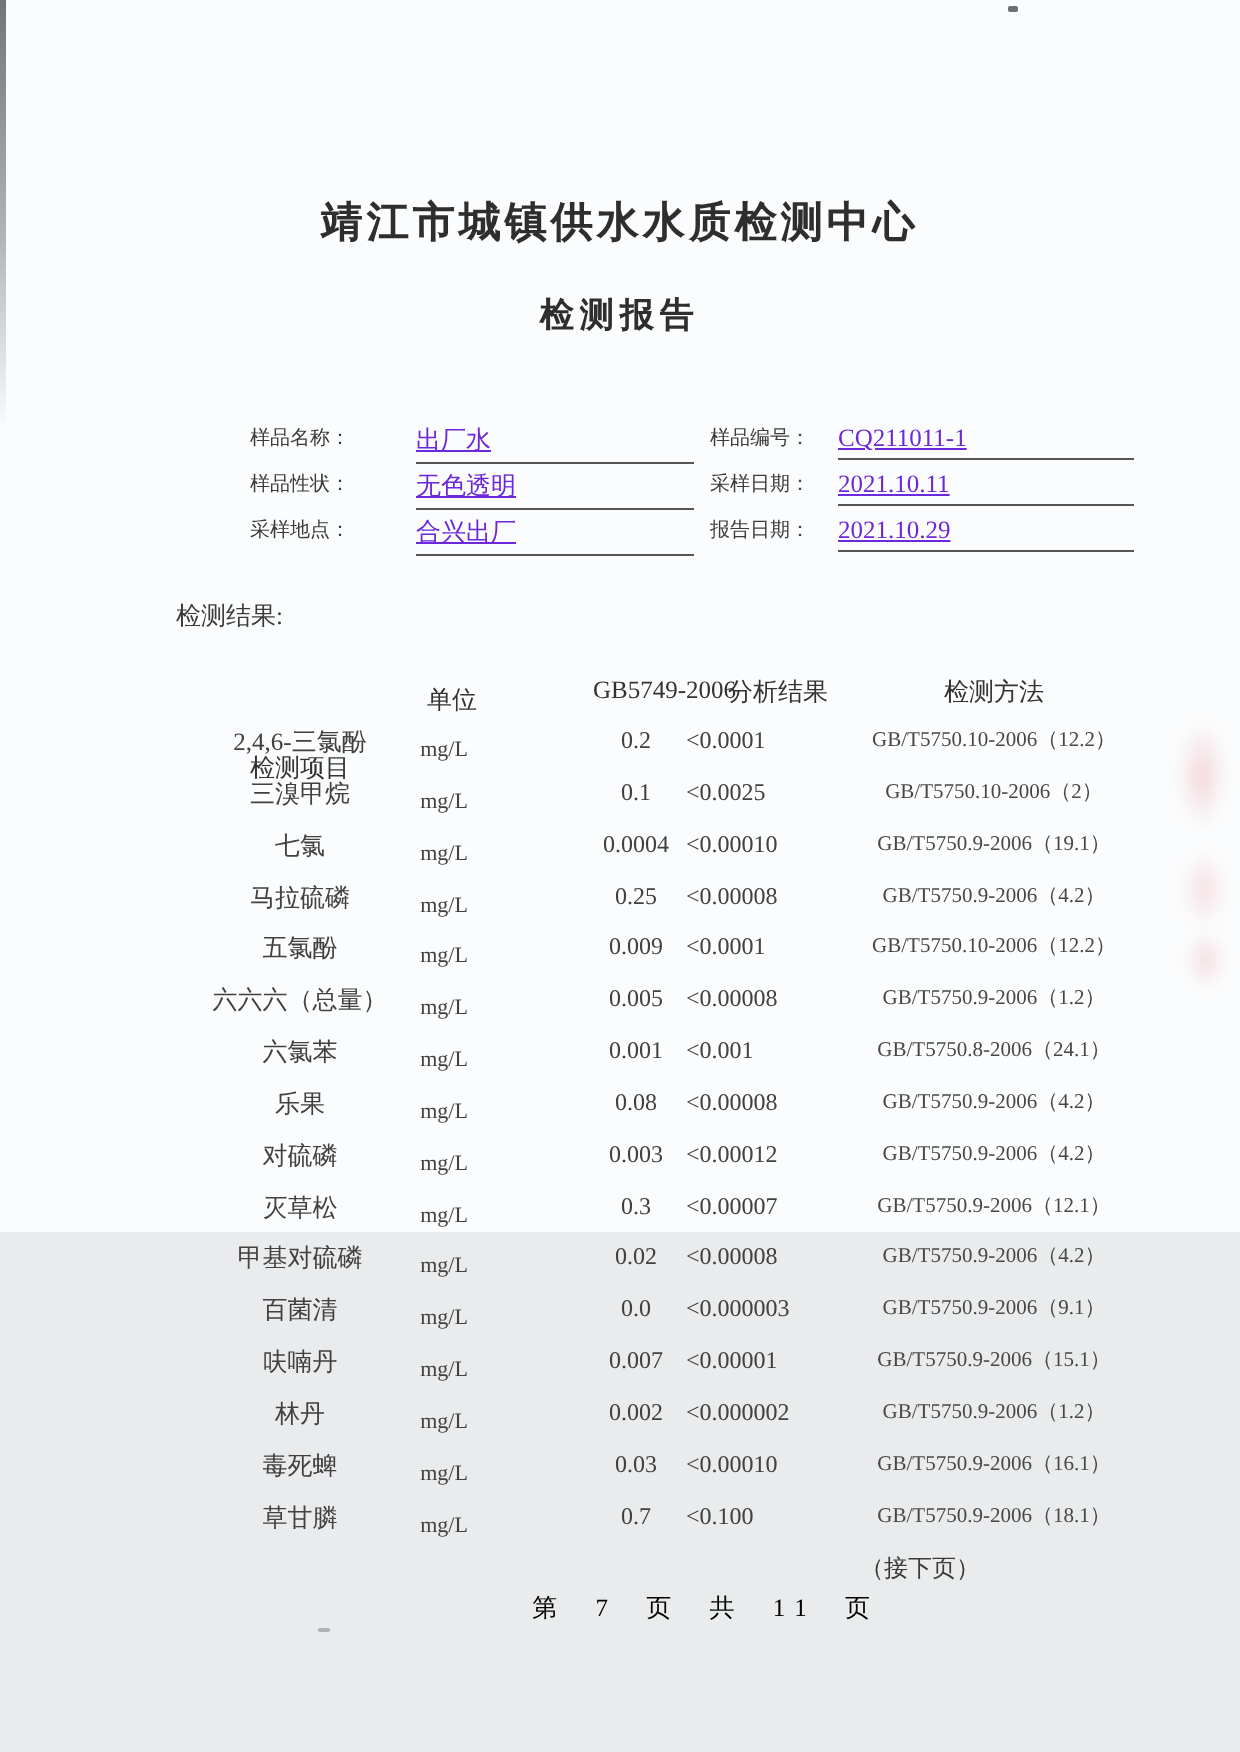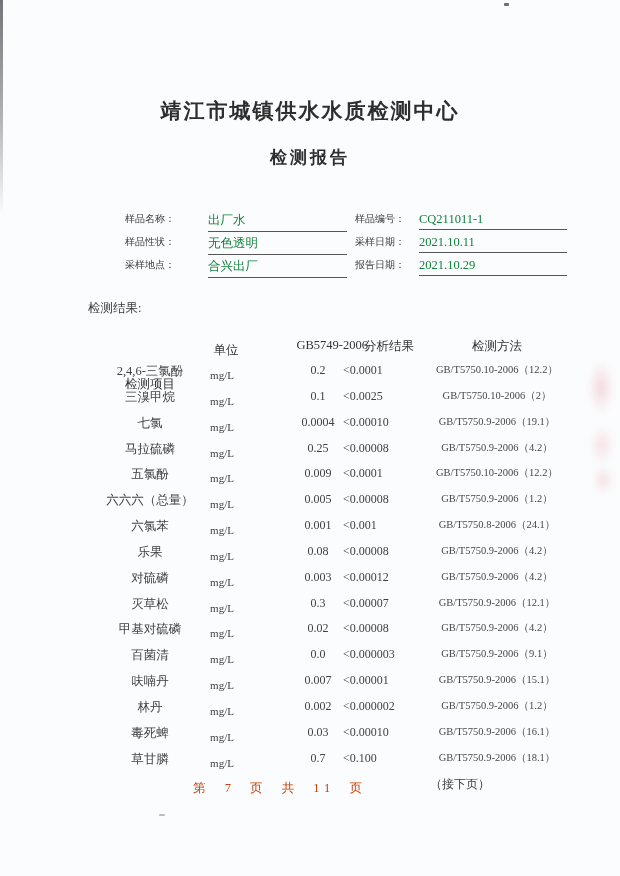--- a/index.html
+++ b/index.html
@@ -4,21 +4,21 @@
 <style>
   html,body{margin:0;padding:0;}
   body{
     width:620px;height:876px;
     background:#e9ebec;
     font-family:"Liberation Serif","DejaVu Serif",serif;
     position:relative;
     overflow:hidden;
   }
   #paper{
-    position:absolute;left:0;top:0;width:620px;height:876px;
+    position:absolute;left:0;top:0;width:620px;height:616px;
     background:#fbfcfd;
     color:#3d3d3d;
   }
   
   #scan-edge{
     position:absolute;left:0;top:0;width:3px;height:215px;
     background:linear-gradient(to bottom, rgba(40,45,50,.65), rgba(40,45,50,.35) 55%, rgba(40,45,50,0));
   }
   .speck{position:absolute;background:#6a6f74;border-radius:1px;}
   
@@ -41,22 +41,22 @@
     letter-spacing:3px;
   }
 
   
   #info-block{position:absolute;left:0;top:212px;width:620px;}
   .info-row{position:relative;height:23px;}
   .info-label{position:absolute;font-size:10px;color:#3b3b3b;white-space:nowrap;}
   .info-label.l{left:125px;}
   .info-label.r{left:355px;}
   .info-value{
-    position:absolute;font-size:12.5px;color:#15803d;white-space:nowrap;
-    border-bottom:1px solid #565656;padding-bottom:2px;
+    position:absolute;font-size:12.5px;color:#6d28d9;white-space:nowrap;
+    border-bottom:1px solid #565656;padding-bottom:2px;text-decoration:underline;
   }
   .info-value.l{left:208px;width:139px;}
   .info-value.r{left:419px;width:148px;}
 
   #section-label{
     position:absolute;left:88px;top:300px;font-size:12.5px;color:#3b3b3b;
   }
 
   
   #table-header{position:absolute;left:0;top:338px;width:620px;height:22px;}
@@ -73,22 +73,22 @@
   .h-unit  {left:198px;width:56px; text-align:center;top:4px;}
   .h-limit {left:268px;width:100px;text-align:right;font-family:Liberation Serif, serif;}
   .h-result{left:343px;width:92px; text-align:center;}
   .h-method{left:424px;width:146px;text-align:center;}
 
   #continued-note{
     position:absolute;left:430px;top:776px;width:140px;
     text-align:left;font-size:12px;color:#3b3b3b;
   }
   #page-indicator{
-    position:absolute;left:120px;top:780px;width:320px;
-    text-align:center;font-size:12.5px;color:#c2410c;
+    position:absolute;left:120px;top:796px;width:320px;
+    text-align:right;font-size:12.5px;color:#000000;
     letter-spacing:5px;word-spacing:6px;
   }
 </style>
 </head>
 <body>
 
 <div id="paper">
 
   <div id="scan-edge"></div>
   <div class="speck" style="left:504px;top:3px;width:5px;height:3px;"></div>

